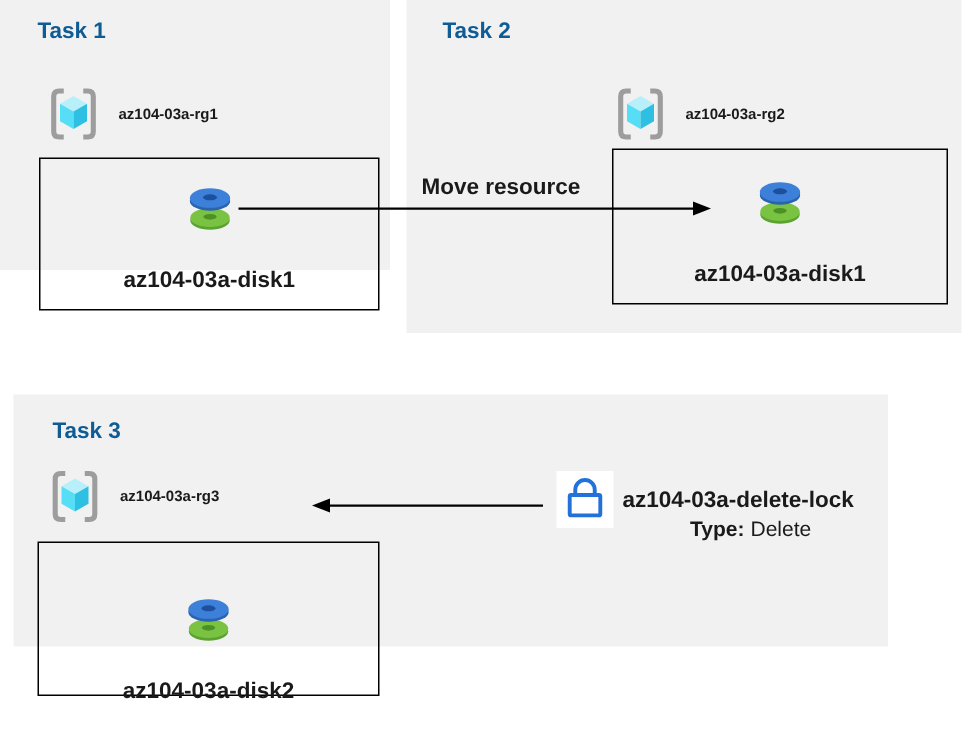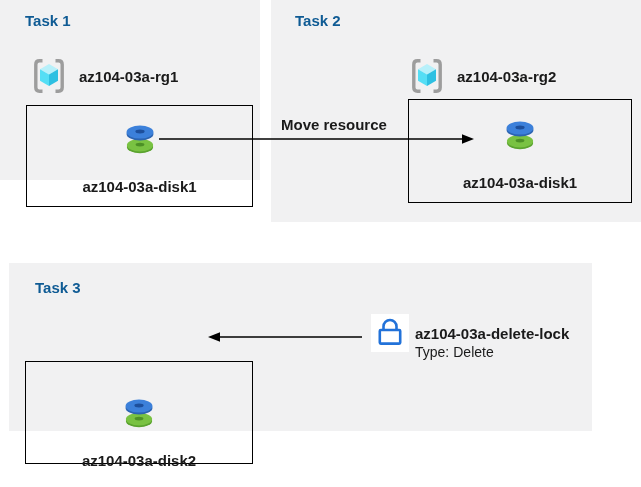--- a/index.html
+++ b/index.html
@@ -40,21 +40,21 @@
   }
   #panel-task1 .panel-title{left:25px;top:12px;}
   #panel-task2 .panel-title{left:24px;top:12px;}
   #panel-task3 .panel-title{left:26px;top:16px;}
   .rg-row{
     position:absolute;display:flex;align-items:center;gap:10px;
   }
   #panel-task1 .rg-row{left:29px;top:56px;}
   #panel-task2 .rg-row{left:136px;top:56px;}
   #panel-task3 .rg-row{left:21px;top:48px;}
-  .rg-label{font-size:15px;font-weight:700;white-space:nowrap;}
+  .rg-label{font-size:10px;font-weight:700;white-space:nowrap;}
   .resource-box{
     position:absolute;border:1.6px solid #000;
     display:flex;flex-direction:column;align-items:center;gap:12px;
   }
   #panel-task1 .resource-box{left:26px;top:105px;width:227px;height:102px;padding-top:12px;}
   #panel-task2 .resource-box{left:137px;top:99px;width:224px;height:104px;padding-top:14px;}
   #panel-task3 .resource-box{left:16px;top:98px;width:228px;height:103px;padding-top:30px;}
   .disk-label{font-size:15px;font-weight:700;margin-top:6px;white-space:nowrap;}
   .move-label{
     position:absolute;left:281px;top:116px;
@@ -62,21 +62,21 @@
   }
   .lock-patch{
     position:absolute;left:362px;top:51px;width:38px;height:38px;
     background:#FFFFFF;display:flex;align-items:center;justify-content:center;
   }
   .lock-text{
     position:absolute;left:406px;top:61px;line-height:19px;white-space:nowrap;
   }
   .lock-name{font-size:15px;font-weight:700;}
   .lock-type{font-size:14px;}
-  .lock-type .type-label{font-weight:400;}
+  .lock-type .type-label{font-weight:700;margin-left:45px;}
   .lock-type .type-value{margin-left:4px;font-weight:400;}
   #arrow-overlay{
     position:absolute;left:0;top:0;width:641px;height:487px;
     pointer-events:none;
   }
   svg{display:block;}
 </style>
 </head>
 <body>
 
@@ -140,20 +140,32 @@
     </span>
     <span class="disk-label">az104-03a-disk1</span>
   </div>
 </div>
 
 <div class="move-label">Move resource</div>
 
 <div class="panel" id="panel-task3">
   <div class="panel-title">Task 3</div>
 
+  <div class="rg-row">
+    <span>
+      <svg width="40" height="40" viewBox="0 0 40 40">
+        <path d="M13.5 4.7 H10.5 Q6.8 4.7 6.8 8.4 V31.6 Q6.8 35.3 10.5 35.3 H13.5" fill="none" style="stroke:var(--bracket_gray)" stroke-width="3.4"></path>
+        <path d="M26.5 4.7 H29.5 Q33.2 4.7 33.2 8.4 V31.6 Q33.2 35.3 29.5 35.3 H26.5" fill="none" style="stroke:var(--bracket_gray)" stroke-width="3.4"></path>
+        <polygon points="20,8 29,13.2 20,18.4 11,13.2" style="fill:var(--cube_top)"></polygon>
+        <polygon points="11,13.2 20,18.4 20,30 11,24.8" style="fill:var(--cube_left)"></polygon>
+        <polygon points="29,13.2 20,18.4 20,30 29,24.8" style="fill:var(--cube_right)"></polygon>
+      </svg>
+    </span>
+    <span class="rg-label">az104-03a-rg3</span>
+  </div>
 
   <div class="resource-box">
     <span>
       <svg width="42" height="42" viewBox="0 0 40 40">
         <ellipse cx="20" cy="27.5" rx="12.5" ry="6" style="fill:var(--disk_green_dark)"></ellipse>
         <ellipse cx="20" cy="25.8" rx="12.5" ry="6" style="fill:var(--disk_green)"></ellipse>
         <ellipse cx="20" cy="25.3" rx="4.2" ry="1.8" style="fill:var(--disk_green_hole)"></ellipse>
         <ellipse cx="20" cy="15.2" rx="12.8" ry="6.2" style="fill:var(--disk_blue_dark)"></ellipse>
         <ellipse cx="20" cy="13.4" rx="12.8" ry="6.2" style="fill:var(--disk_blue)"></ellipse>
         <ellipse cx="20" cy="12.9" rx="4.4" ry="1.9" style="fill:var(--disk_blue_hole)"></ellipse>

